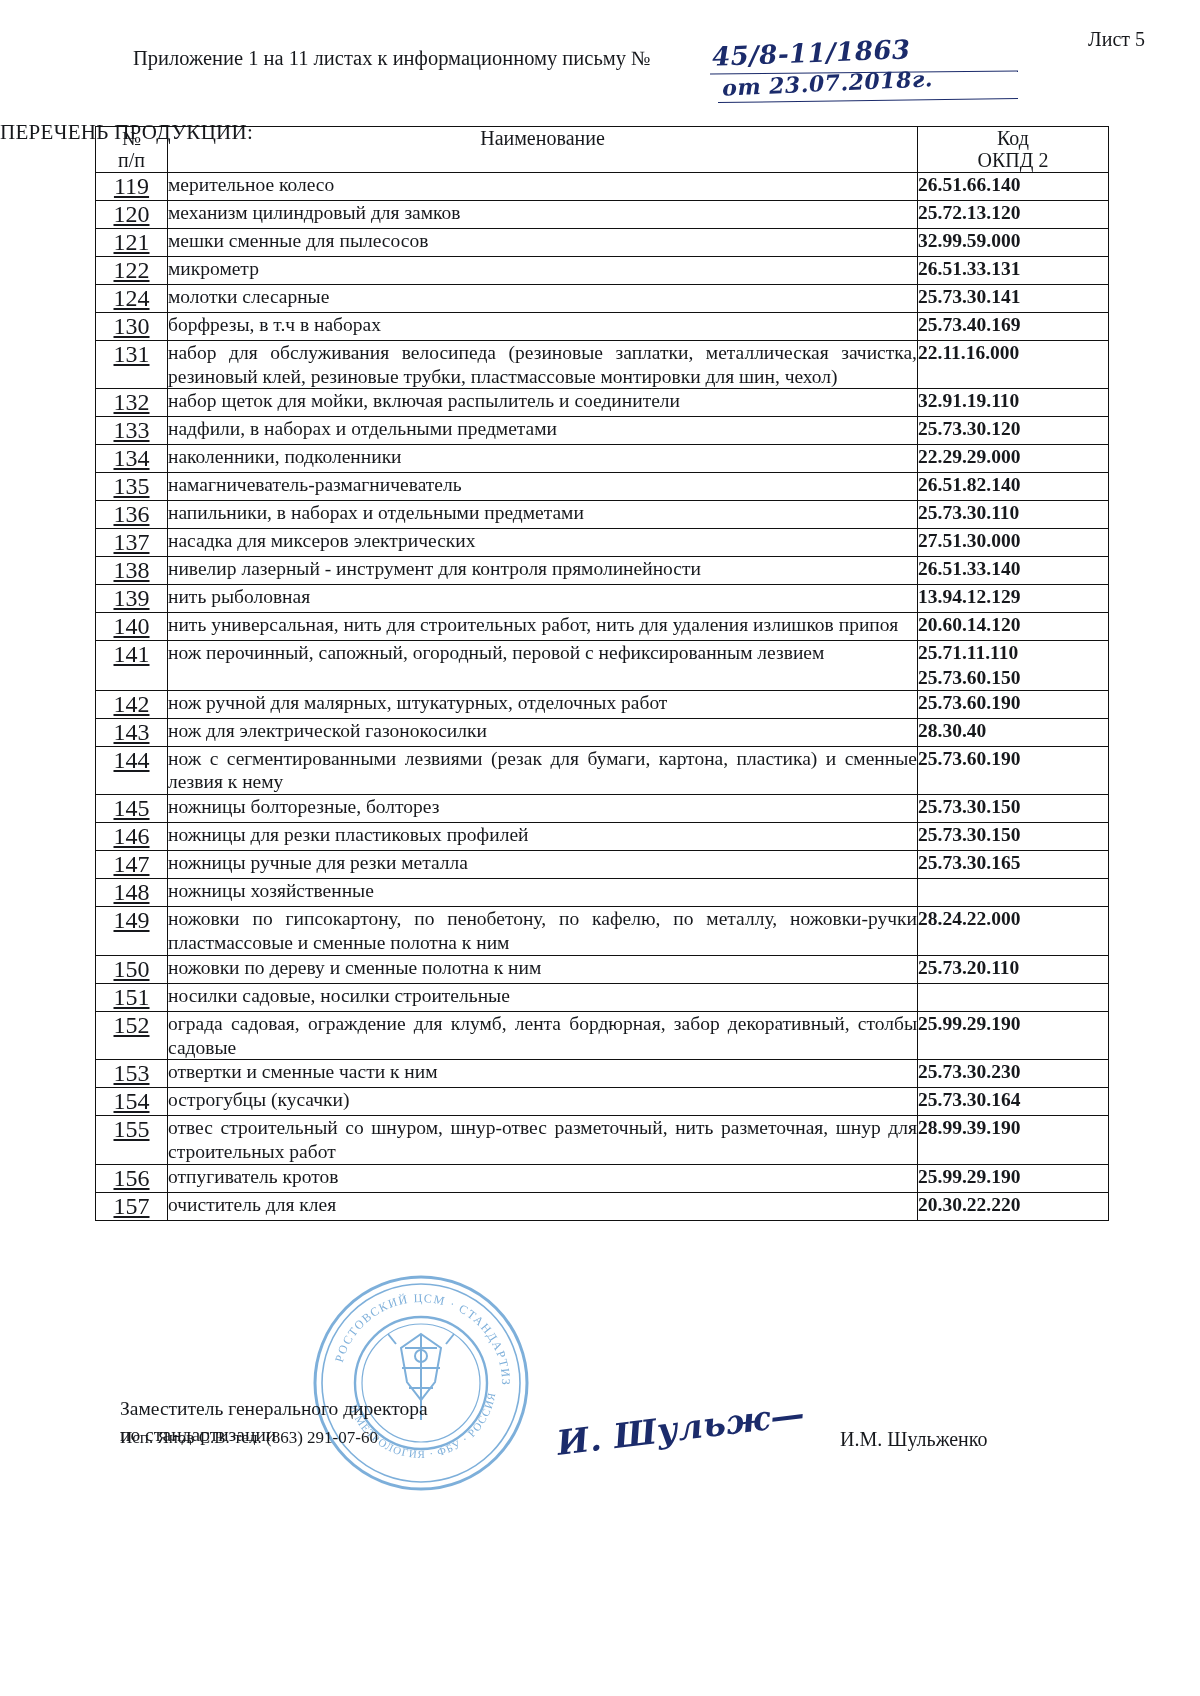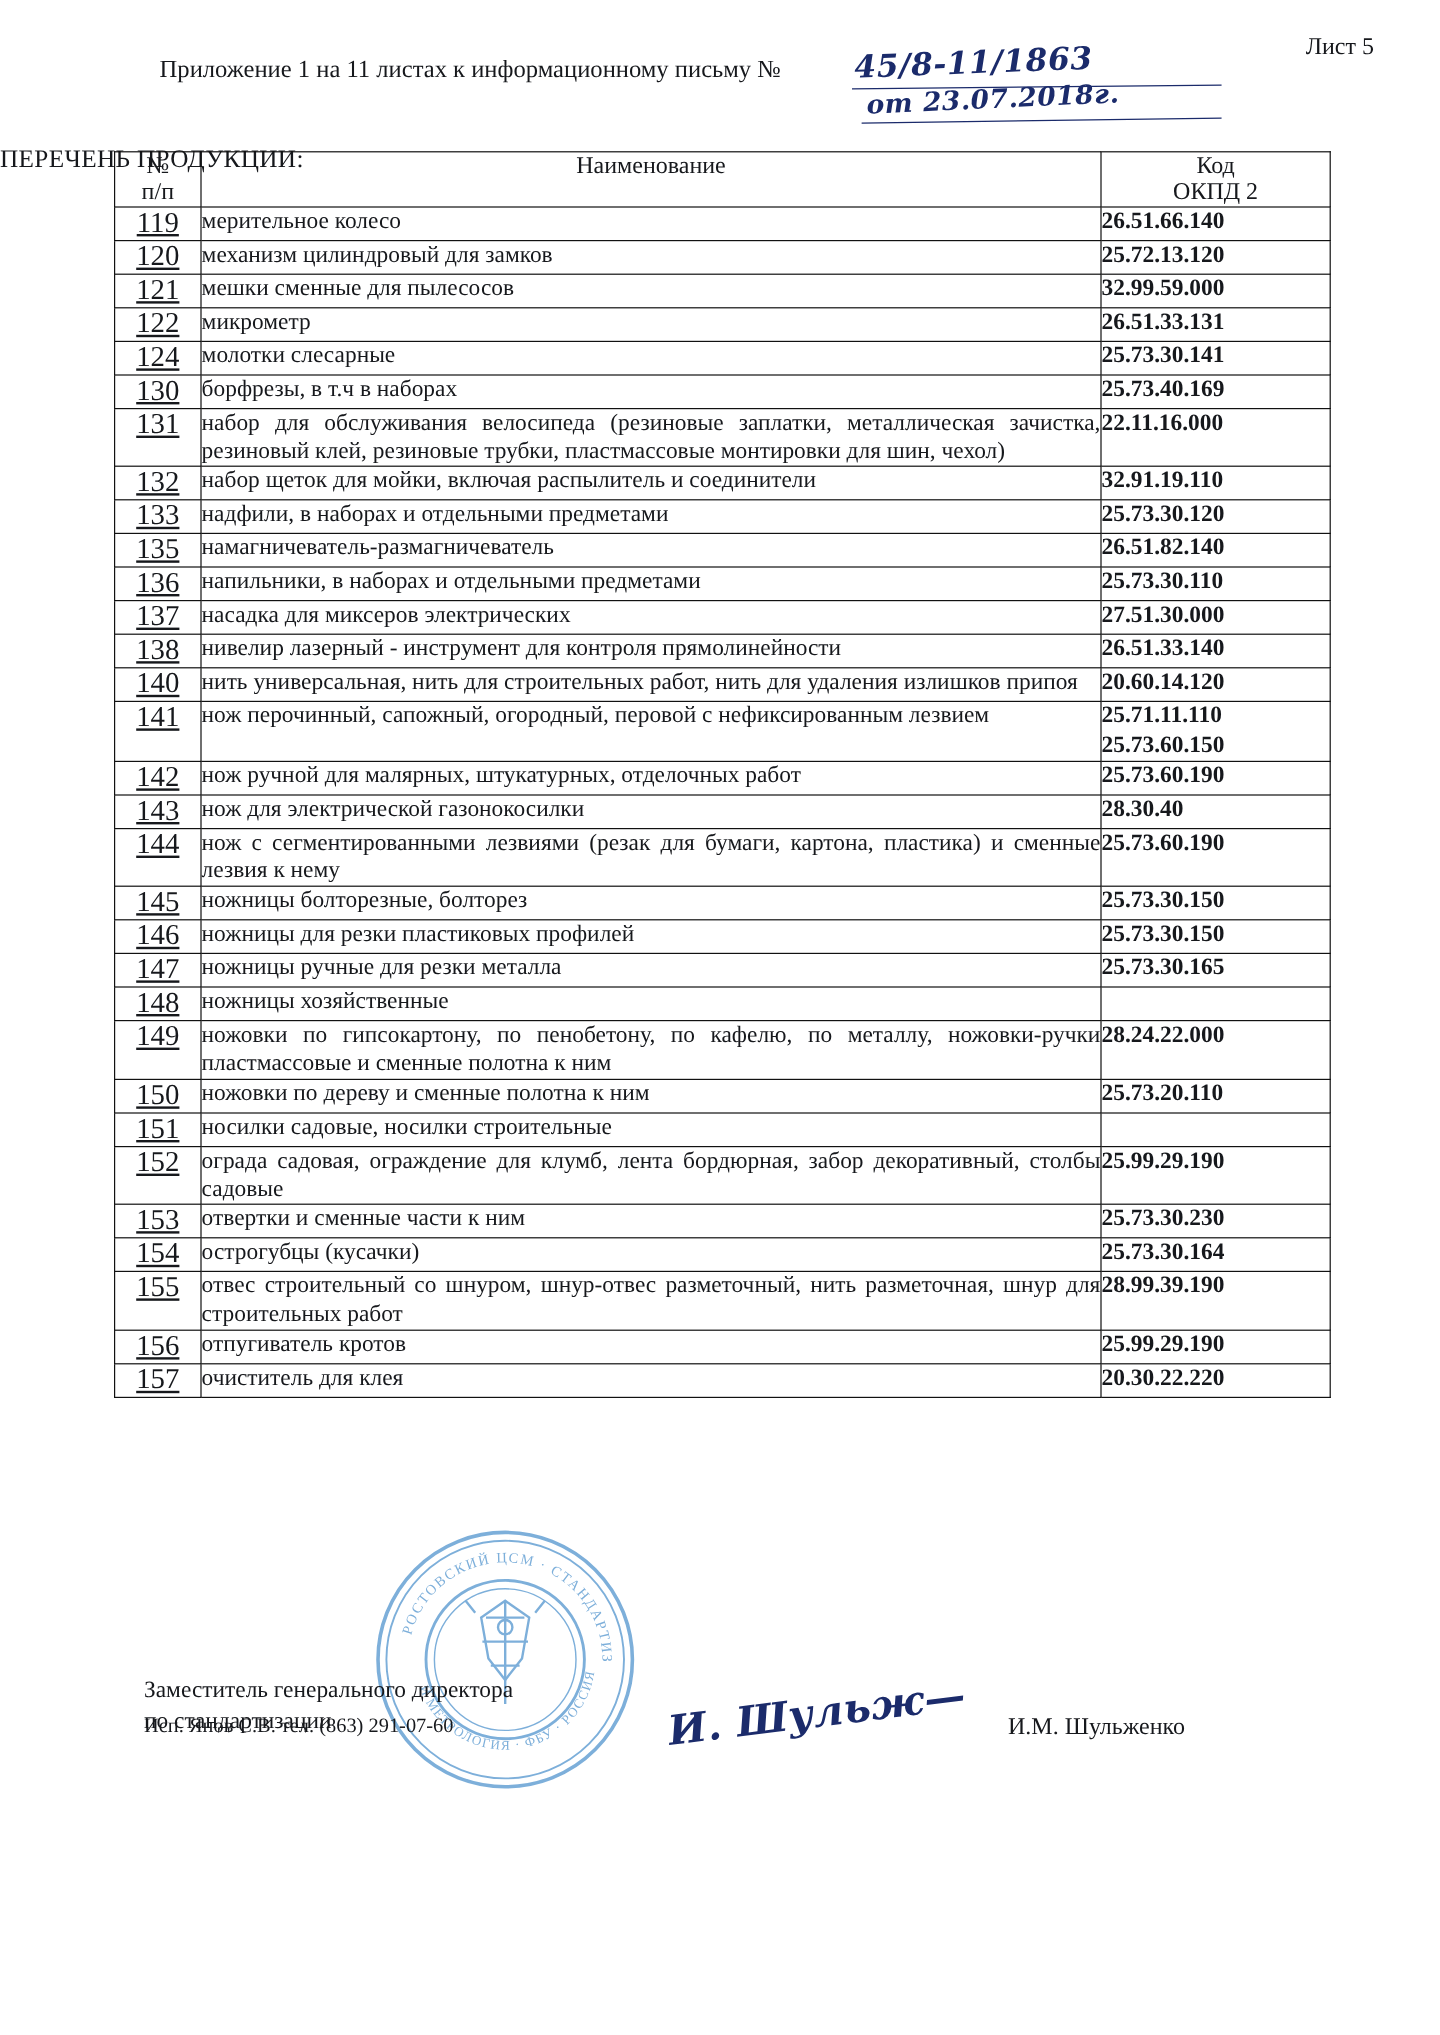--- a/index.html
+++ b/index.html
@@ -245,38 +245,48 @@
           <td class="num">132</td>
           <td class="name">набор щеток для мойки, включая распылитель и соединители</td>
           <td class="code">32.91.19.110</td>
         </tr>
         <tr>
           <td class="num">133</td>
           <td class="name">надфили, в наборах и отдельными предметами</td>
           <td class="code">25.73.30.120</td>
         </tr>
         <tr>
+          <td class="num">134</td>
+          <td class="name">наколенники, подколенники</td>
+          <td class="code">22.29.29.000</td>
+        </tr>
+        <tr>
           <td class="num">135</td>
           <td class="name">намагничеватель-размагничеватель</td>
           <td class="code">26.51.82.140</td>
         </tr>
         <tr>
           <td class="num">136</td>
           <td class="name">напильники, в наборах и отдельными предметами</td>
           <td class="code">25.73.30.110</td>
         </tr>
         <tr>
           <td class="num">137</td>
           <td class="name">насадка для миксеров электрических</td>
           <td class="code">27.51.30.000</td>
         </tr>
         <tr>
           <td class="num">138</td>
           <td class="name">нивелир лазерный - инструмент для контроля прямолинейности</td>
           <td class="code">26.51.33.140</td>
+        </tr>
+        <tr>
+          <td class="num">139</td>
+          <td class="name">нить рыболовная</td>
+          <td class="code">13.94.12.129</td>
         </tr>
         <tr>
           <td class="num">140</td>
           <td class="name">нить универсальная, нить для строительных работ, нить для удаления излишков припоя</td>
           <td class="code">20.60.14.120</td>
         </tr>
         <tr>
           <td class="num">141</td>
           <td class="name">нож перочинный, сапожный, огородный, перовой с нефиксированным лезвием</td>
           <td class="code">25.71.11.110

